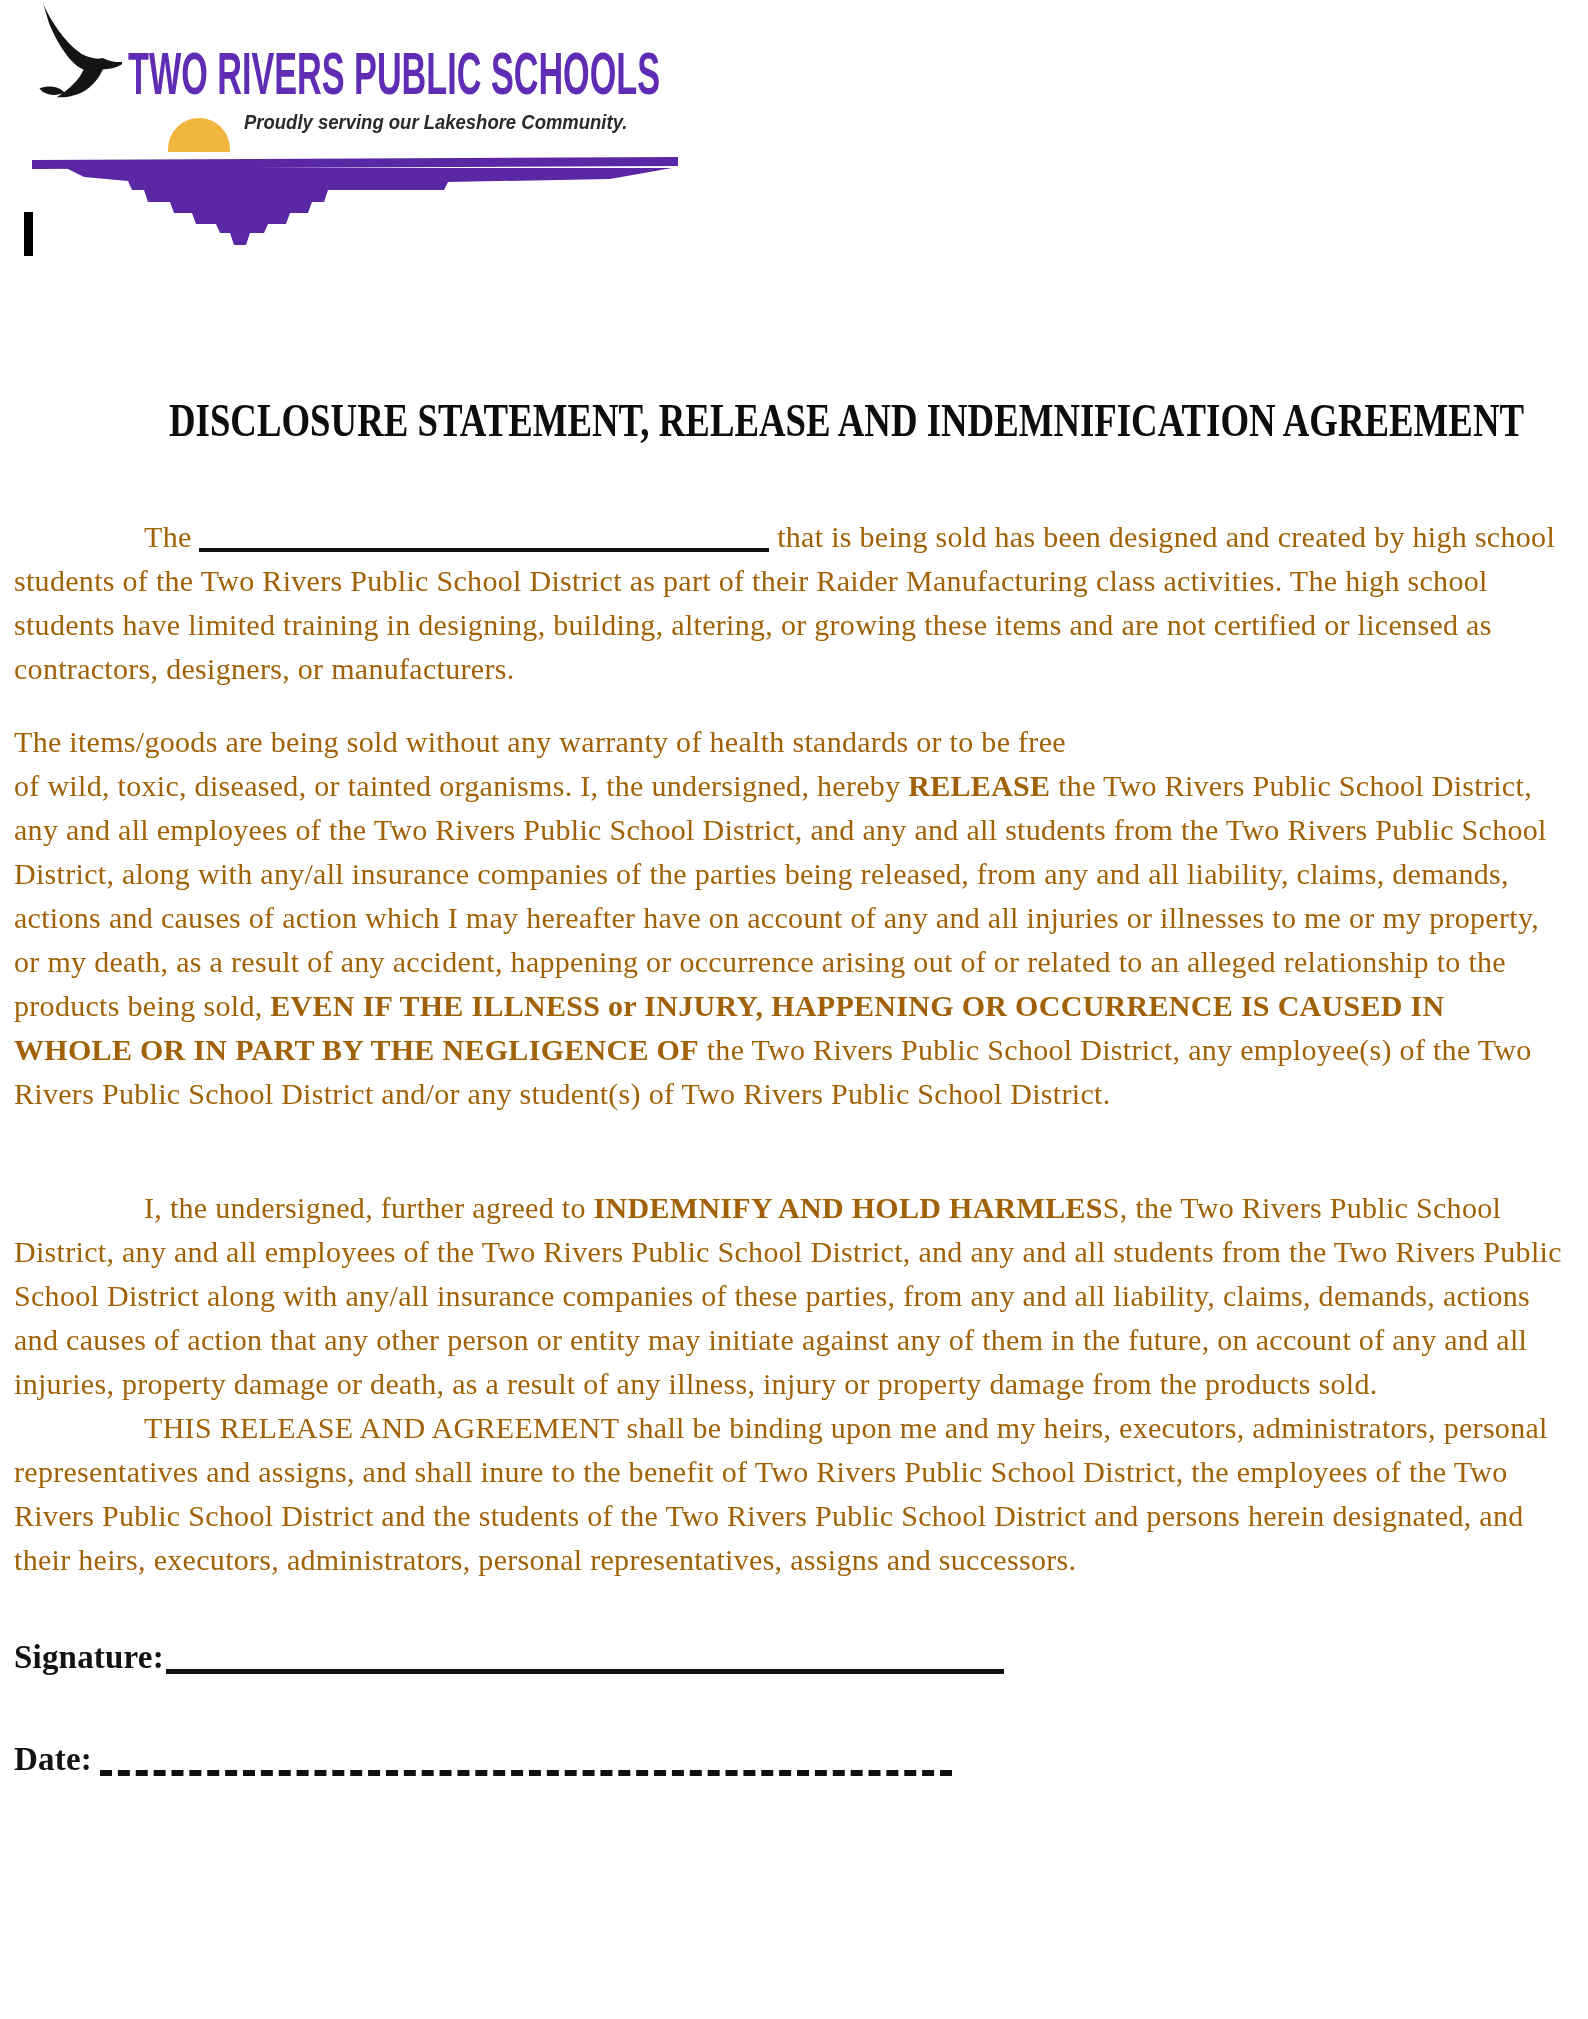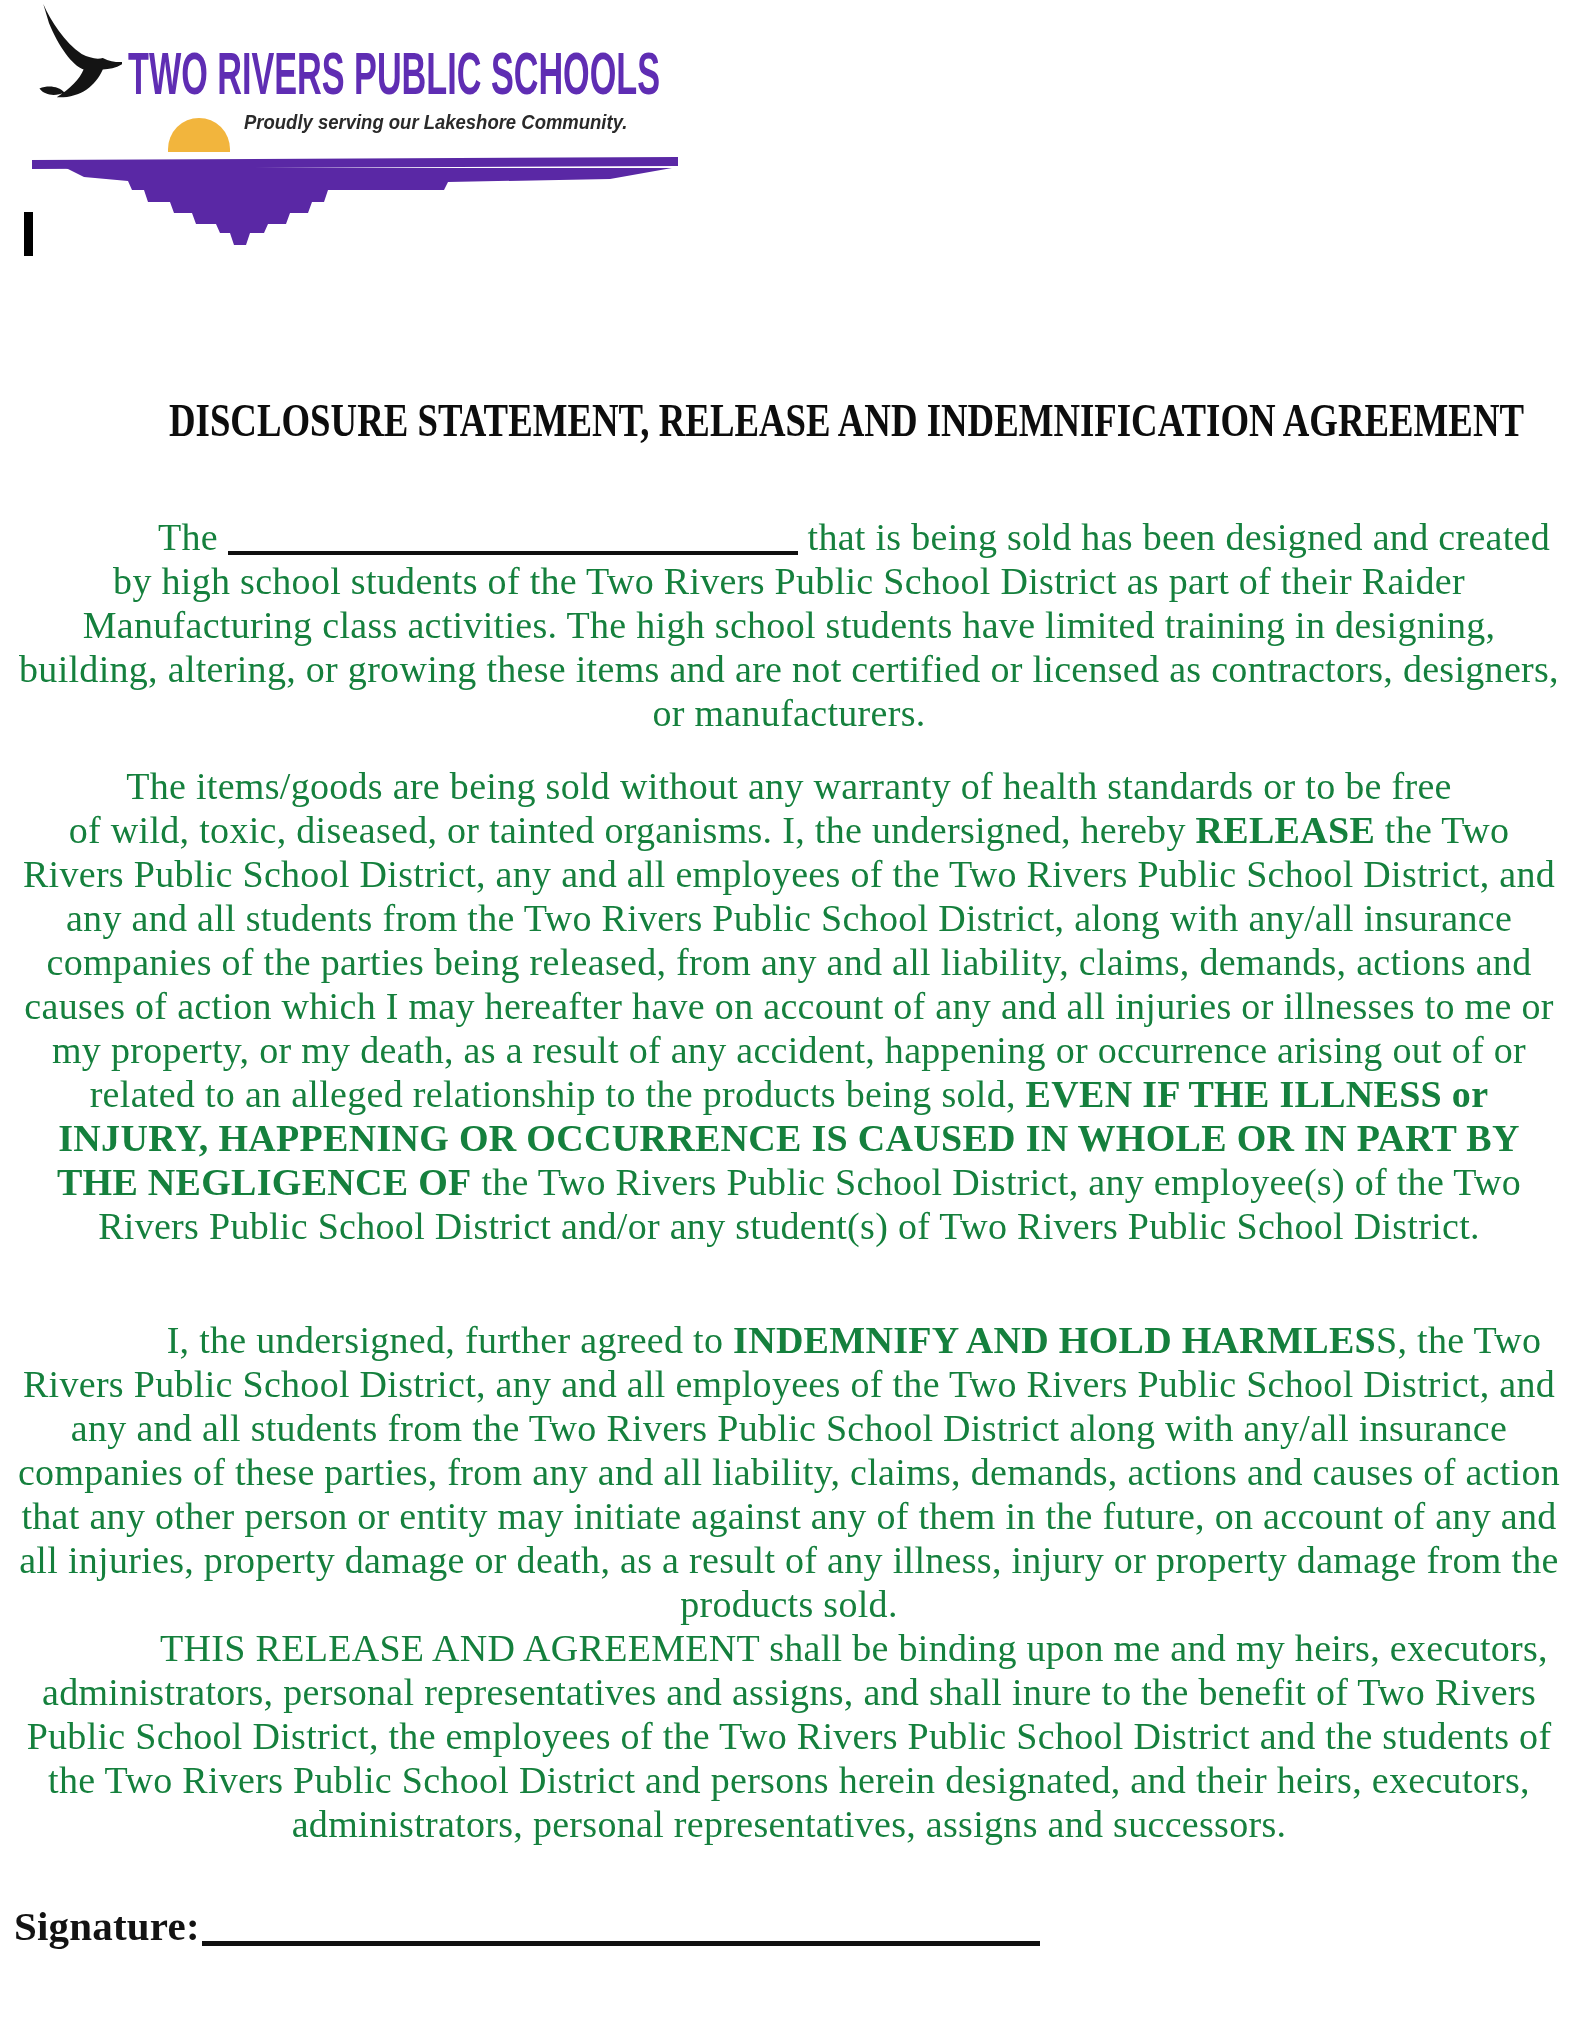--- a/index.html
+++ b/index.html
@@ -55,38 +55,38 @@
 
   .doc-title {
     margin-top: 143px;
     text-align: center;
     font-weight: bold; font-size: 46px; line-height: 56px;
     white-space: nowrap;
     transform: scaleX(0.80); transform-origin: center top;
     color: #0d0d0d;
   }
 
-  .para { font-size: 38px; line-height: 44px; letter-spacing: 0.3px; color: #15803d; text-align: center; }
+  .para { font-size: 30px; line-height: 44px; letter-spacing: 0.3px; color: #a16207; }
   .para .b { font-weight: bold; }
   .para.indent { text-indent: 130px; }
   .p1 { margin-top: 66px; }
   .p2 { margin-top: 29px; }
   .p3 { margin-top: 70px; }
   .p4 { }
 
   .blank {
     display: inline-block;
     height: 26px;
     border-bottom: 4px solid #101010;
     position: relative; top: 5px;
   }
 
   .sig-row { margin-top: 56px; white-space: nowrap; }
   .date-row { margin-top: 64px; white-space: nowrap; }
-  .sig-label { font-weight: bold; font-size: 41px; letter-spacing: 0.2px; }
+  .sig-label { font-weight: bold; font-size: 33px; letter-spacing: 0.2px; }
   .rule { display: inline-block; height: 30px; vertical-align: baseline; position: relative; top: 6px; }
   .rule.solid { width: 838px; border-bottom: 5px solid #101010; margin-left: 2px; }
   .rule.dashed { width: 852px; border-bottom: 6px dashed #101010; margin-left: 8px; }
 </style>
 </head>
 <body>
 
 <div class="page">
 
   <div class="header">

